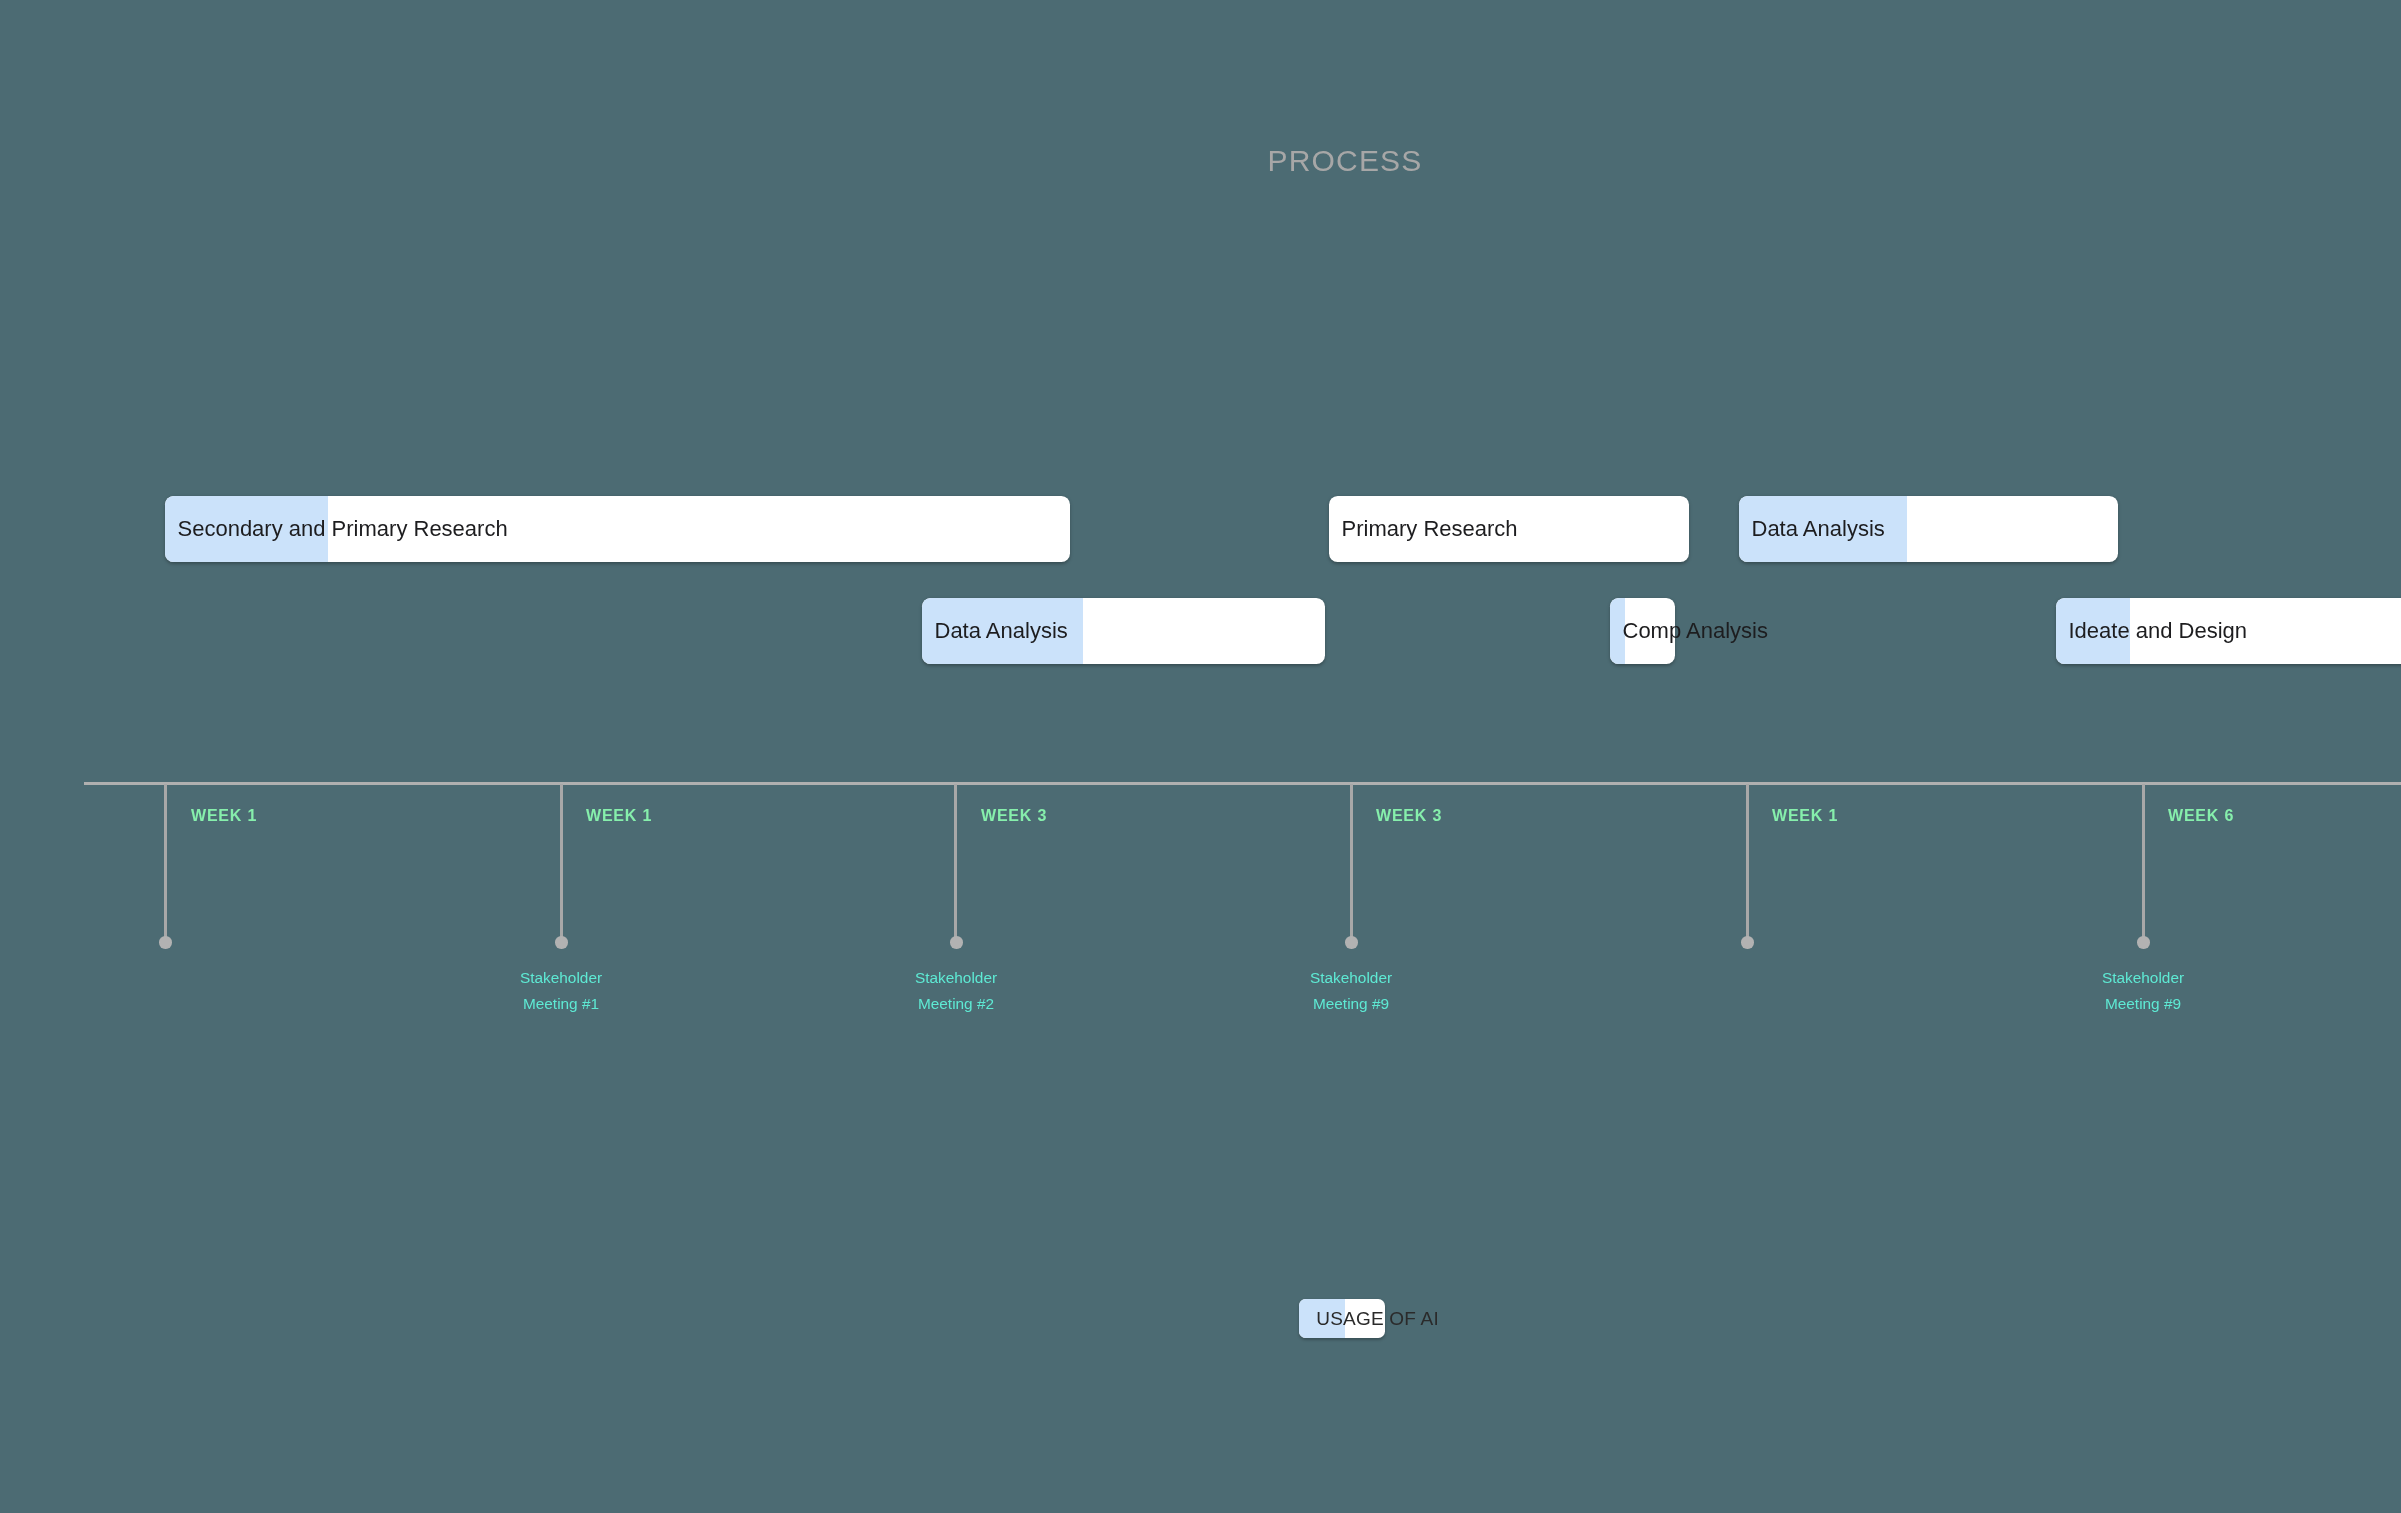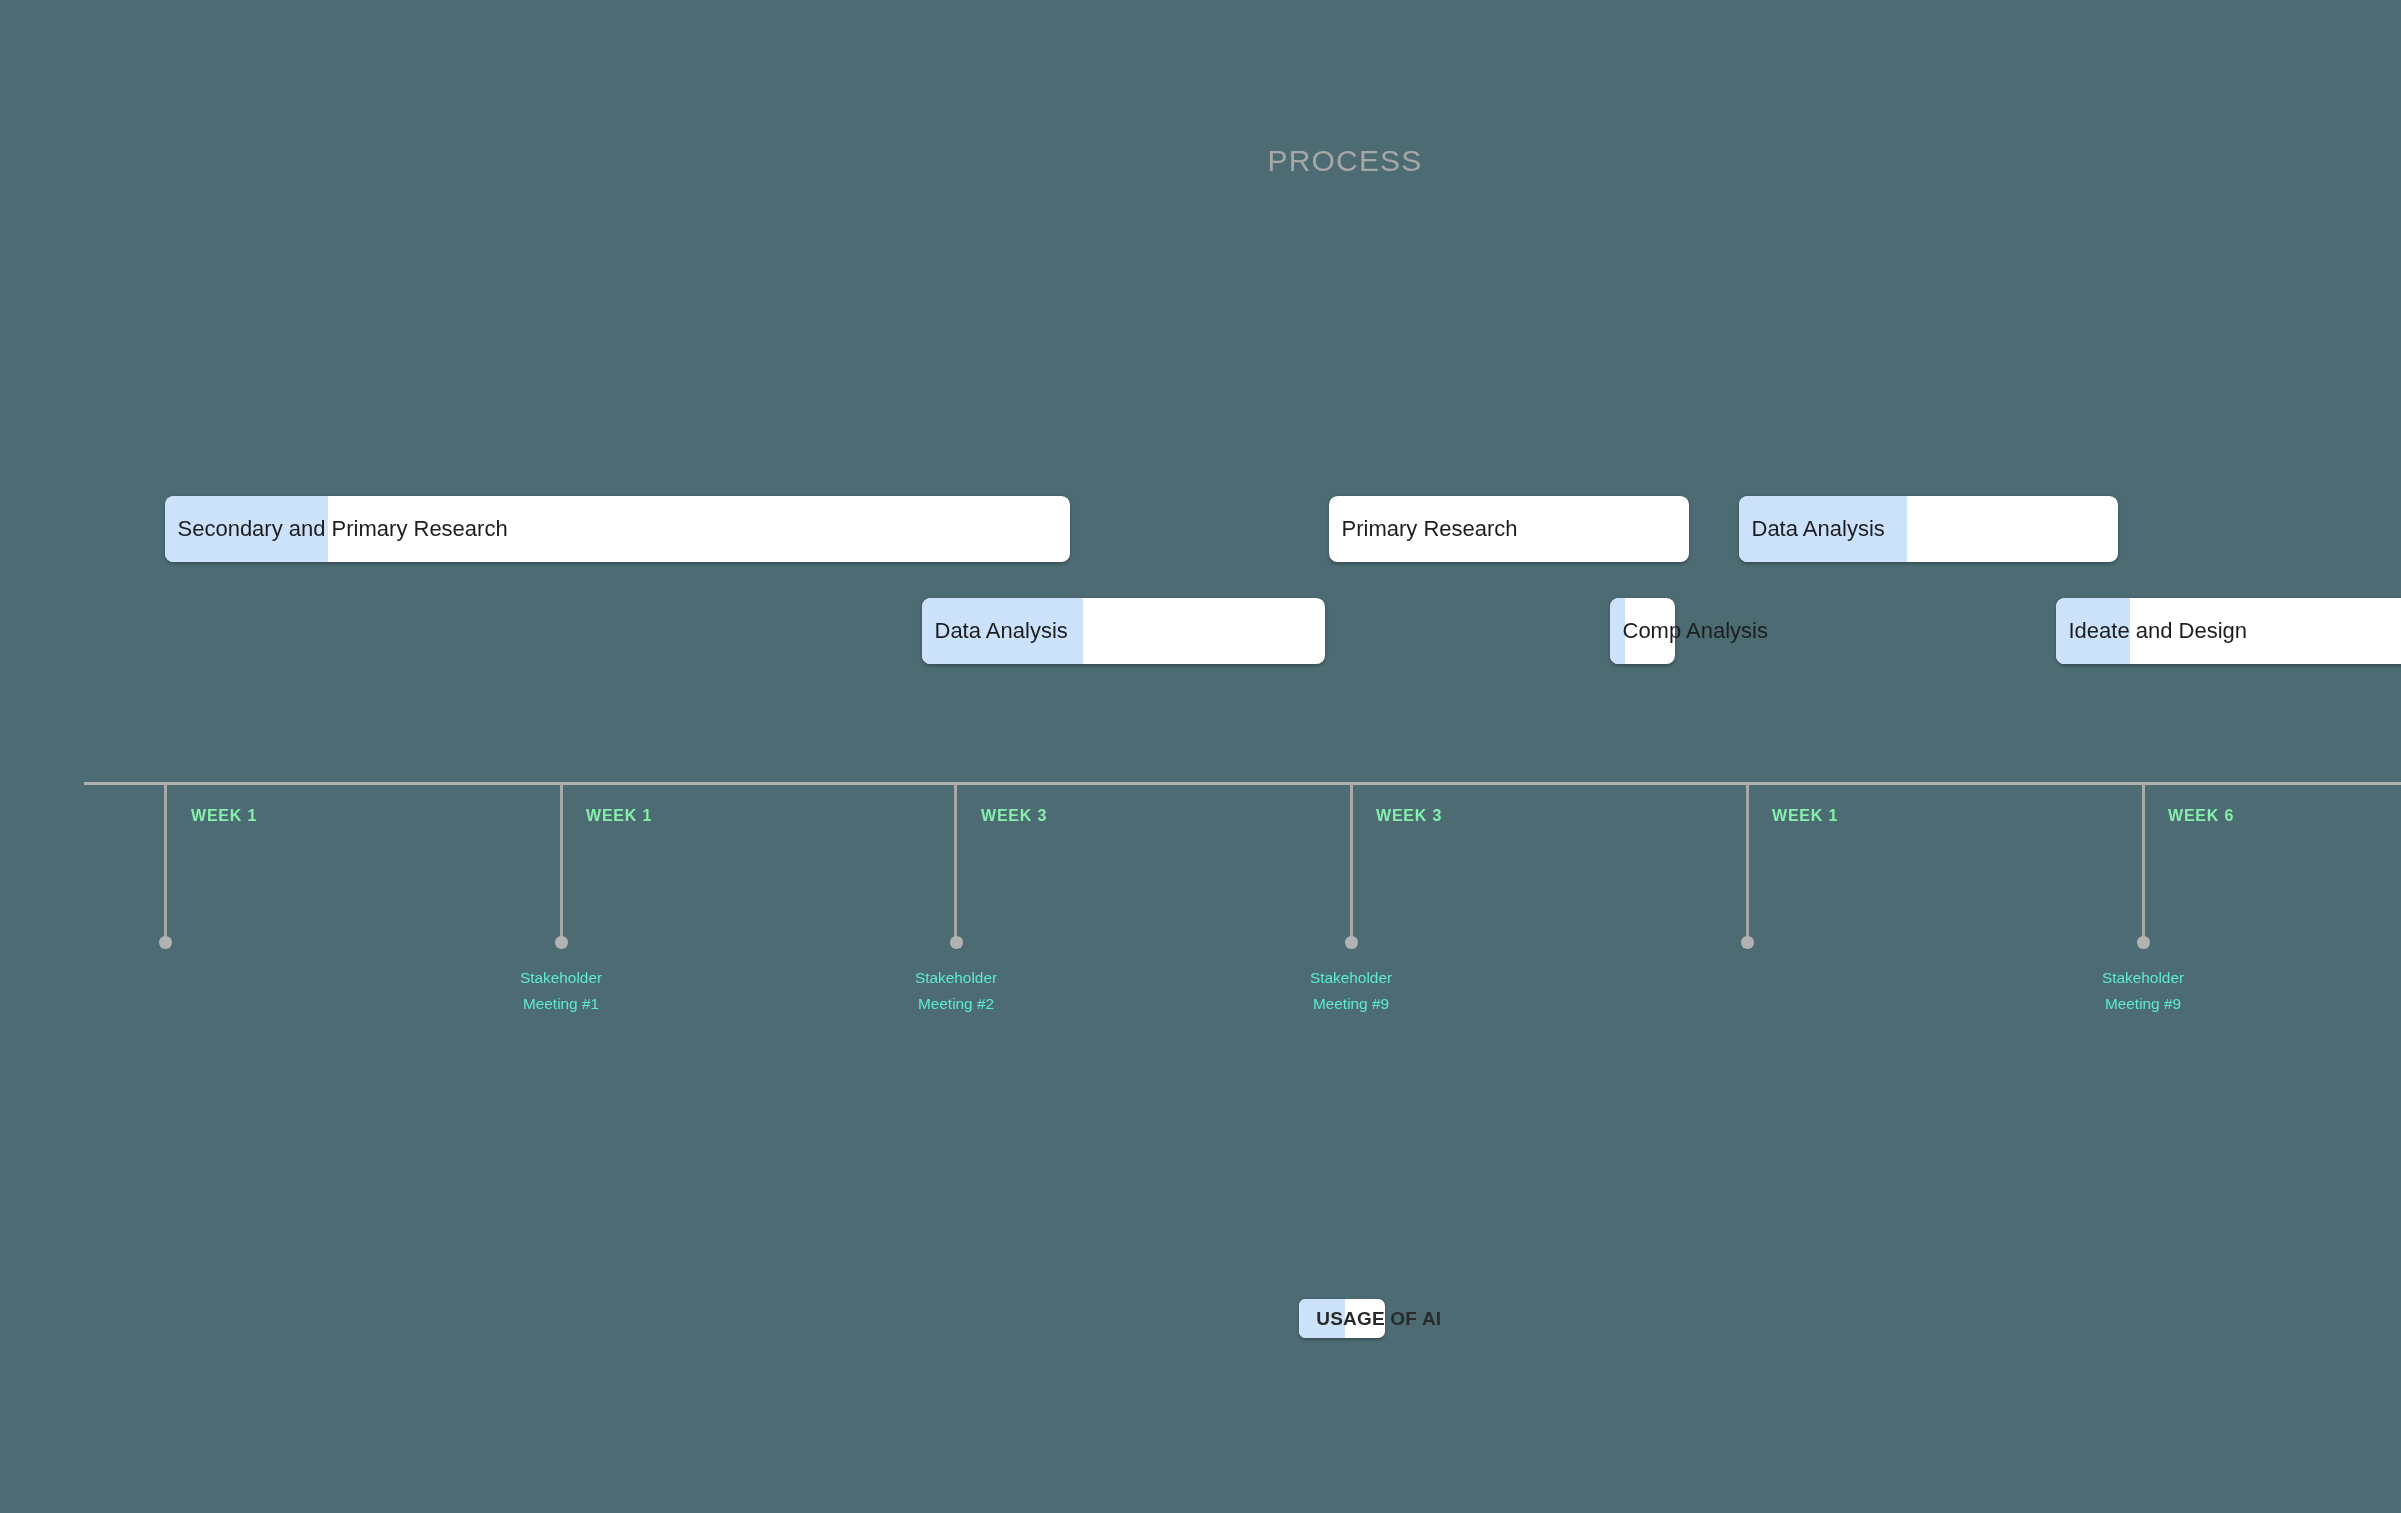--- a/index.html
+++ b/index.html
@@ -105,21 +105,20 @@
   
   #legend {
     position: absolute;
     left: 1299px;
     top: 1299px;
     width: 86px;
     height: 39px;
     background: #ffffff;
     border-radius: 6.7px;
     box-shadow: 0 1.4px 2.9px rgba(0,0,0,0.25);
-    font-weight: bold;
   }
   #legend-fill {
     position: absolute;
     left: 0;
     top: 0;
     bottom: 0;
     width: 46px;
     background: #cbe2fa;
     border-top-left-radius: 6.7px;
     border-bottom-left-radius: 6.7px;

